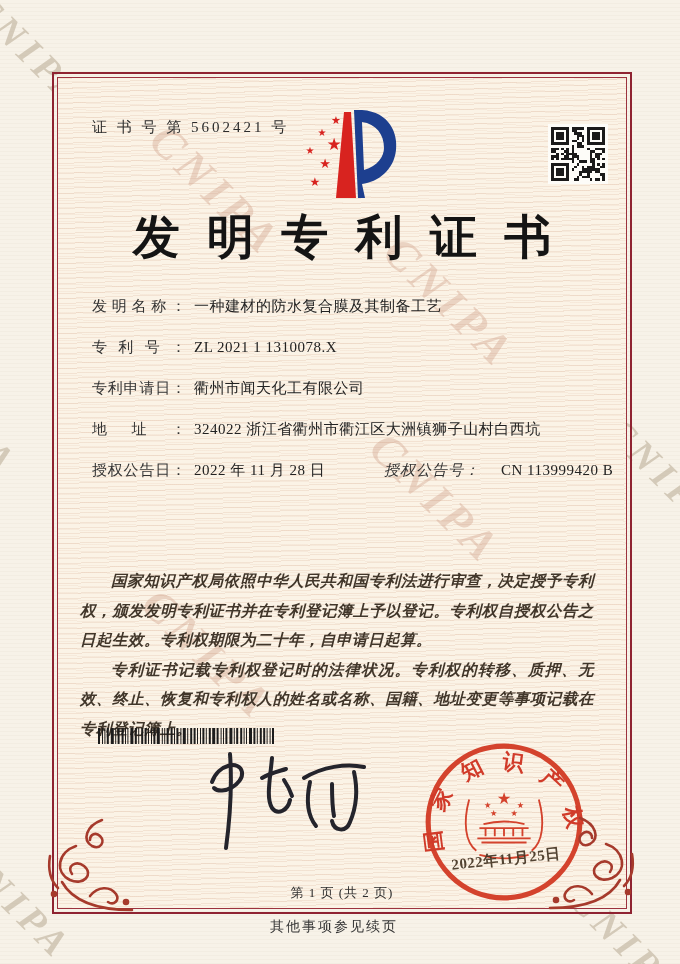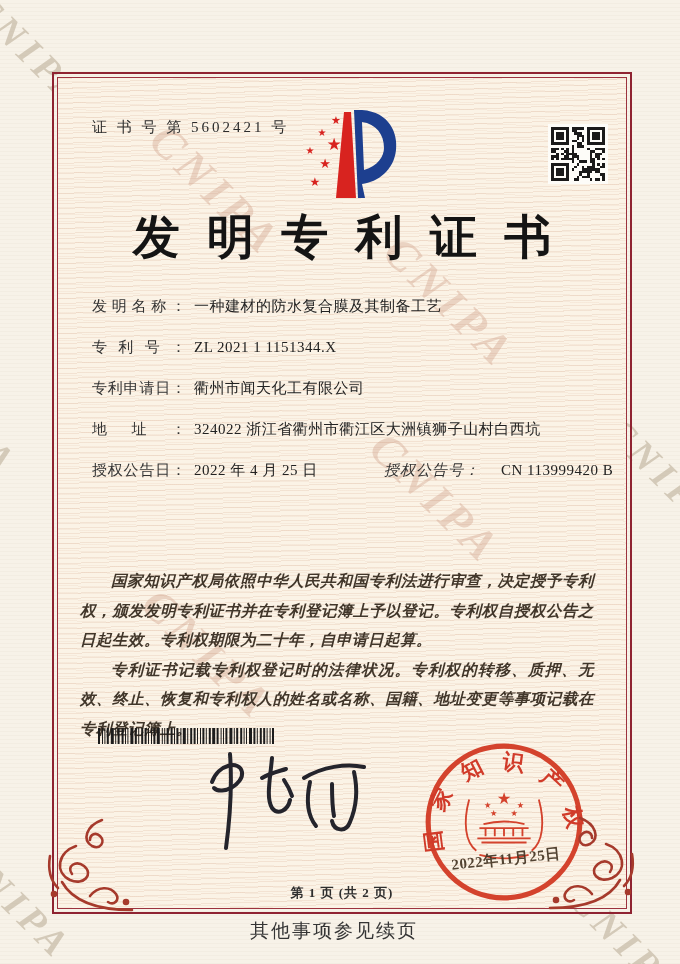--- a/index.html
+++ b/index.html
@@ -65,24 +65,24 @@
   
   .barcode{position:absolute;left:40px;top:650px;width:178px;height:16px;}
   .bureau{position:absolute;left:52px;top:694px;font-size:16px;color:#1d1d1d;
     line-height:34px;letter-spacing:2px;}
   .sig{position:absolute;left:130px;top:664px;width:188px;height:112px;}
   .seal{position:absolute;left:364px;top:662px;width:164px;height:164px;opacity:.95;}
   .seal-date{position:absolute;left:372px;top:772px;width:152px;text-align:center;
     transform:rotate(-6deg);font-size:15px;font-weight:bold;color:#40301f;
     opacity:.9;letter-spacing:.5px;white-space:nowrap;}
   .page-num{position:absolute;left:0;right:0;top:806px;text-align:center;
-    font-size:13px;color:#2e2e2e;letter-spacing:1px;font-weight:bold;}
+    font-size:13px;color:#2e2e2e;letter-spacing:1px;}
   
   .continuation{position:absolute;left:0;right:12px;top:918px;text-align:center;
-    font-size:19px;color:#353535;letter-spacing:2px;}
+    font-size:14px;color:#353535;letter-spacing:2px;}
   .orn{position:absolute;width:92px;height:100px;}
   .orn-bl{left:42px;top:816px;}
   .orn-br{left:548px;top:814px;transform:scaleX(-1);}
 </style>
 </head>
 <body>
 
 <div class="page">
 
   <span class="wm wm-out w1">CNIPA</span>
@@ -252,30 +252,30 @@
             </svg>
         </div>
 
         <h1 class="title">发明专利证书</h1>
 
         <div class="fields">
           <div class="row">
             <span class="lbl">发明名称：</span><span class="val">一种建材的防水复合膜及其制备工艺</span>
           </div>
           <div class="row">
-            <span class="lbl">专利号：</span><span class="val">ZL 2021 1 1151344.X</span>
+            <span class="lbl">专利号：</span><span class="val">ZL 2021 1 1310078.X</span>
           </div>
           <div class="row">
             <span class="lbl">专利申请日：</span><span class="val">衢州市闻天化工有限公司</span>
           </div>
           <div class="row">
             <span class="lbl">地址：</span><span class="val">324022 浙江省衢州市衢江区大洲镇狮子山村白西坑</span>
           </div>
           <div class="row">
-            <span class="lbl">授权公告日：</span><span class="val">2022 年 4 月 25 日</span>
+            <span class="lbl">授权公告日：</span><span class="val">2022 年 11 月 28 日</span>
             <span class="pair2">
               <span class="lbl2">授权公告号：</span><span class="val">CN 113999420 B</span>
             </span>
           </div>
         </div>
 
         <div class="paras">
           <p>国家知识产权局依照中华人民共和国专利法进行审查，决定授予专利权，颁发发明专利证书并在专利登记簿上予以登记。专利权自授权公告之日起生效。专利权期限为二十年，自申请日起算。</p>
           <p>专利证书记载专利权登记时的法律状况。专利权的转移、质押、无效、终止、恢复和专利权人的姓名或名称、国籍、地址变更等事项记载在专利登记簿上。</p>
         </div>

